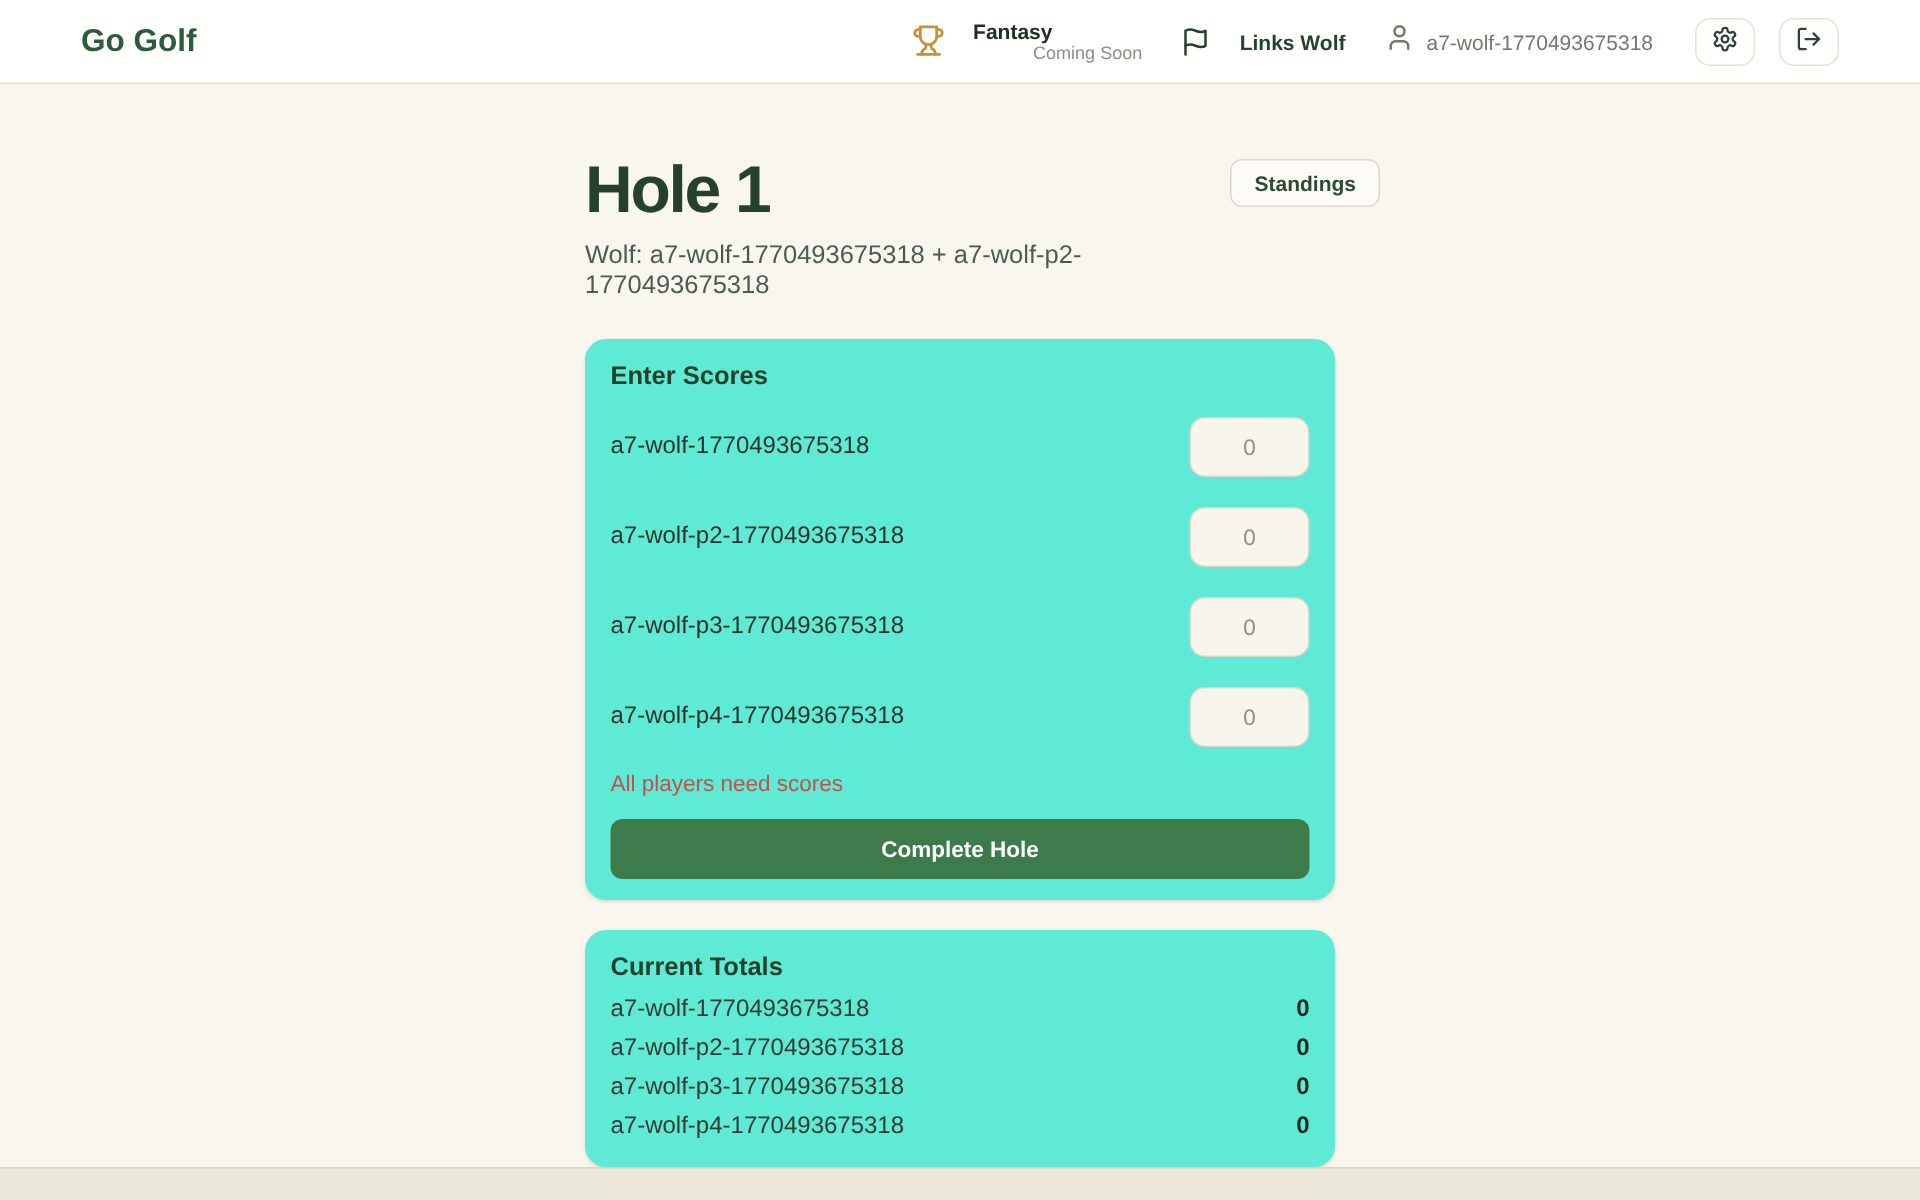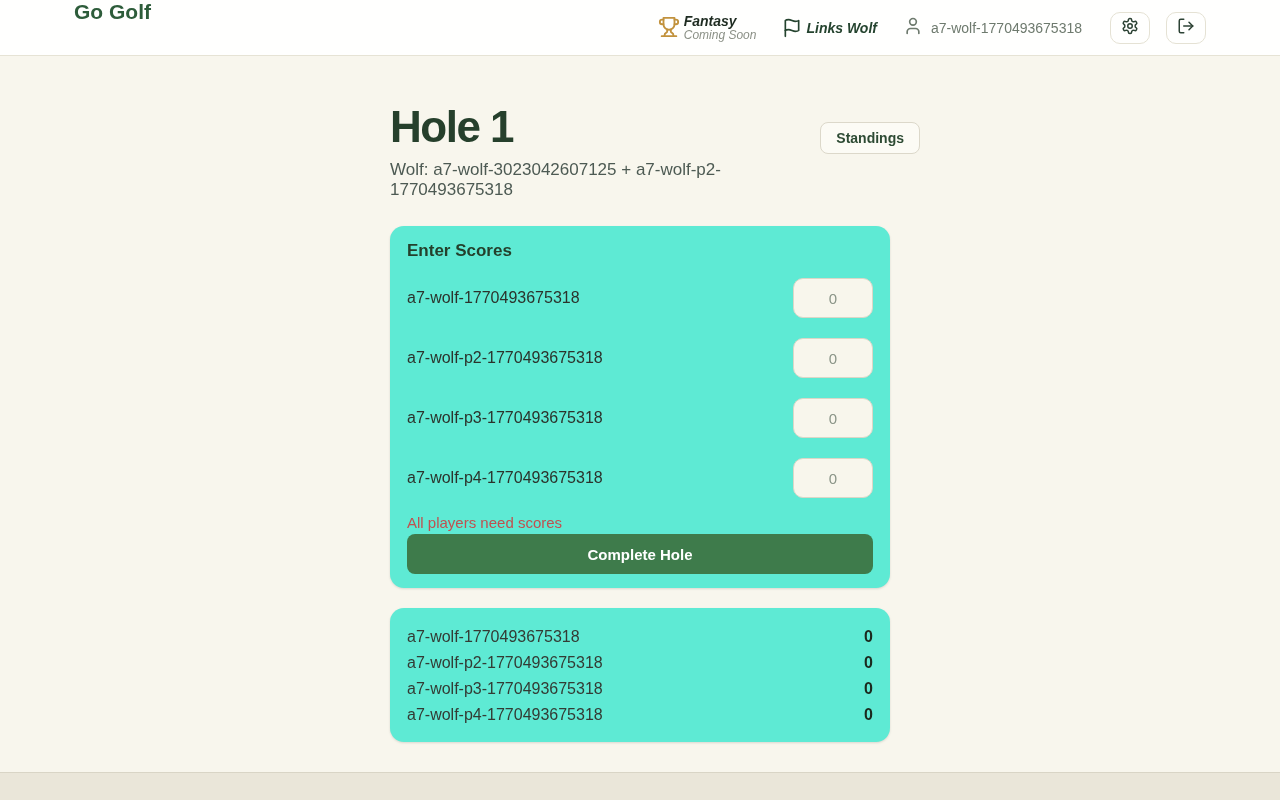--- a/index.html
+++ b/index.html
@@ -11,35 +11,35 @@
     font-family: "Liberation Sans", sans-serif;
     color: #222;
     overflow: hidden;
   }
 
   
   .header {
     height: 56px; flex: 0 0 56px;
     background: #fffffe;
     border-bottom: 1px solid #e6e3d5;
-    display: flex; justify-content: space-between;
-    padding: 0 74px;
+    display: flex; align-items: center; justify-content: space-between;
+    padding: 0 54px;
   }
   .brand {
     font-size: 21px; font-weight: 700; color: #2d5c3a;
     text-decoration: none; cursor: pointer;
   }
   .header-right { display: flex; align-items: center; gap: 26px; }
-  .nav-item { display: flex; align-items: center; gap: 4px; cursor: pointer; font-style: italic; }
+  .nav-item { display: flex; align-items: center; gap: 19px; cursor: pointer; }
   .nav-item svg { display: block; }
   .trophy { color: #c2923d; }
   .flag-green { color: #24432e; }
   .nav-stack { display: flex; flex-direction: column; line-height: 1.15; }
   .nav-label { font-size: 14px; font-weight: 700; color: #1f2c22; }
-  .nav-sublabel { font-size: 12px; color: #8b9086; }
+  .nav-sublabel { font-size: 12px; color: #8b9086; margin-left: 40px; }
   .nav-label-green { font-size: 14px; font-weight: 700; color: #24432e; }
   .user-chip { display: flex; align-items: center; gap: 8px; color: #6e7a6e; }
   .user-name { font-size: 14px; color: #6e7a6e; }
   .icon-btn-group { display: flex; align-items: center; gap: 16px; margin-left: 2px; }
   .icon-btn {
     width: 40px; height: 32px;
     display: flex; align-items: center; justify-content: center;
     background: #fffffe;
     border: 1px solid #e5e2d4; border-radius: 10px;
     color: #2c4234; cursor: pointer; padding: 0;
@@ -49,21 +49,21 @@
   .main { flex: 1 1 auto; }
   .container { width: 500px; margin: 0 auto; padding-top: 48px; }
 
   .heading-row { display: flex; justify-content: space-between; align-items: flex-start; }
   .page-title {
     margin: 0; font-size: 44px; font-weight: 800;
     letter-spacing: -1.5px; color: #26402c; line-height: 1.05;
   }
   .page-subtitle { margin: 10px 0 0 0; font-size: 17px; color: #4d5a53; }
   .standings-btn {
-    margin-top: 18px; position: relative; right: -30px;
+    margin-top: 2px; position: relative; right: -30px;
     padding: 7px 15px;
     background: #fcfbf5; border: 1px solid #dcd8ca; border-radius: 8px;
     font-family: inherit; font-size: 14px; font-weight: 700; color: #2d4a33;
     cursor: pointer;
   }
 
   .card {
     background: #5eead4;
     border-radius: 14px;
     box-shadow: 0 1px 2px rgba(0,0,0,.05), 0 1px 3px rgba(0,0,0,.08);
@@ -86,21 +86,21 @@
     width: 80px; height: 40px;
     background: #f8f6ec;
     border: 1px solid #dbd7c7; border-radius: 10px;
     text-align: center; font-family: inherit; font-size: 15px; color: #33402f;
   }
   .score-input::placeholder { color: #8a9487; opacity: 1; }
 
   .error-text { margin: 18px 0 0 0; font-size: 15px; line-height: 14px; color: #c05150; }
 
   .complete-btn {
-    display: block; width: 100%; height: 40px; margin-top: 4px;
+    display: block; width: 100%; height: 40px; margin-top: 16px;
     background: #3e7b4b; color: #ffffff;
     border: none; border-radius: 8px;
     font-family: inherit; font-size: 15px; font-weight: 700;
     cursor: pointer;
   }
 
   .totals-title { margin-bottom: 6px; }
   .total-row {
     display: flex; justify-content: space-between; align-items: center;
     font-size: 16px; line-height: 26px;
@@ -180,21 +180,21 @@
     </div>
   </div>
 </header>
 
 <main class="main">
   <div class="container">
 
     <div class="heading-row">
       <div>
         <h1 class="page-title">Hole 1</h1>
-        <p class="page-subtitle">Wolf: a7-wolf-3023042607125 + a7-wolf-p2-1770493675318</p>
+        <p class="page-subtitle">Wolf: a7-wolf-1770493675318 + a7-wolf-p2-1770493675318</p>
       </div>
       <button class="standings-btn">Standings</button>
     </div>
 
     <section class="card card-scores">
       <h2 class="card-title">Enter Scores</h2>
 
       <div class="score-row">
         <span class="player-name">a7-wolf-1770493675318</span>
         <input class="score-input" type="text" inputmode="numeric" placeholder="0" style="">
@@ -211,20 +211,21 @@
         <span class="player-name">a7-wolf-p4-1770493675318</span>
         <input class="score-input" type="text" inputmode="numeric" placeholder="0" style="">
       </div>
 
       <p class="error-text">All players need scores</p>
 
       <button class="complete-btn">Complete Hole</button>
     </section>
 
     <section class="card card-totals">
+      <h2 class="card-title totals-title">Current Totals</h2>
 
       <div class="total-row">
         <span class="total-name">a7-wolf-1770493675318</span>
         <span class="total-value">0</span>
       </div>
       <div class="total-row">
         <span class="total-name">a7-wolf-p2-1770493675318</span>
         <span class="total-value">0</span>
       </div>
       <div class="total-row">

